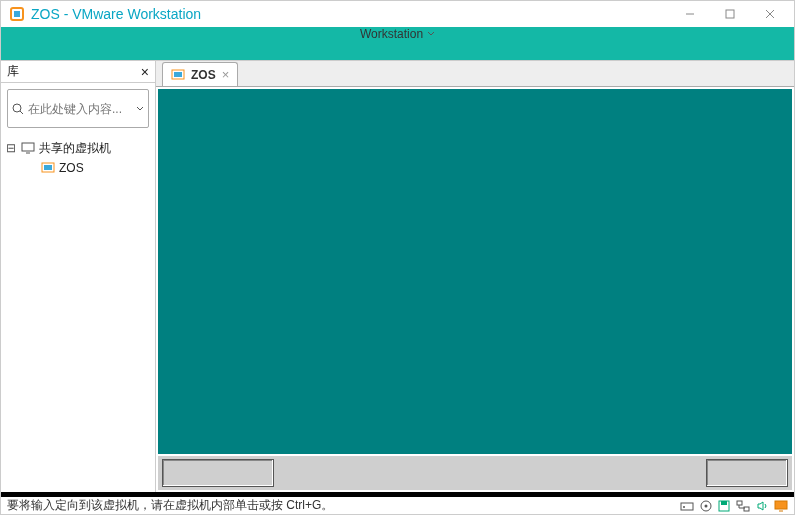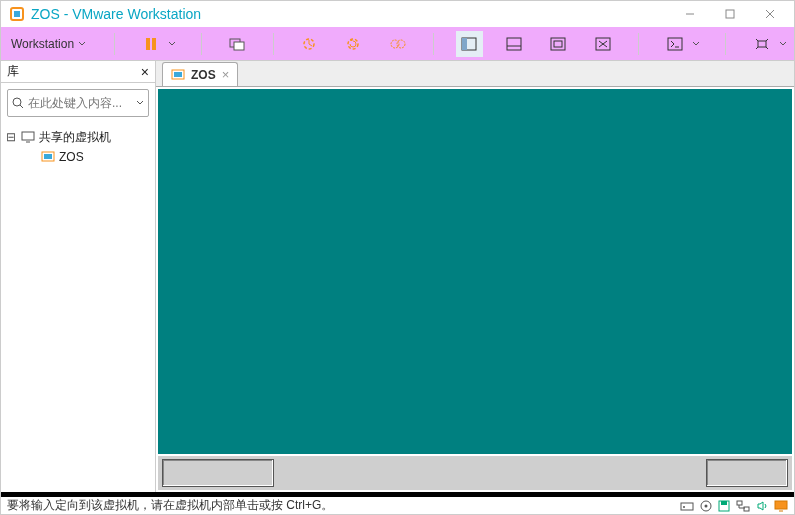--- a/index.html
+++ b/index.html
@@ -2,33 +2,33 @@
 <html><head>
 <meta charset="utf-8">
 <style>
 * { margin: 0; padding: 0; box-sizing: border-box; }
 body { font-family: "Microsoft YaHei", "Segoe UI", sans-serif; font-size: 12px; background: #fff; width: 795px; height: 515px; overflow: hidden; display: flex; flex-direction: column; border: 1px solid #ccc; }
 .titlebar { height: 26px; display: flex; align-items: center; padding: 0 4px 0 8px; background: #fff; color: #0aa6c4; }
 .titlebar .icon { width: 16px; height: 16px; margin-right: 6px; display: flex; align-items: center; justify-content: center; }
 .titlebar .title { flex: 1; font-size: 14px; }
 .titlebar .winbtns { display: flex; gap: 0; }
 .titlebar .winbtns div { width: 40px; height: 26px; display: flex; align-items: center; justify-content: center; color: #555; }
-.toolbar { height: 34px; display: flex; align-items: center; border-bottom: 1px solid #ccc; padding: 0 4px; gap: 18px; background: #f0abfc; }
+.toolbar { height: 34px; display: flex; align-items: center; border-bottom: 1px solid #ccc; padding: 0 4px; gap: 18px; background: #14b8a6; flex-direction: column; }
 .toolbar .menu { padding: 0 6px; display: flex; align-items: center; gap: 4px; height: 26px; }
 .toolbar .menu span { font-size: 12px; color: #333; }
 .toolbar .sep { width: 1px; height: 22px; background: #ccc; margin: 0 4px; }
 .toolbar .btn { width: 28px; height: 26px; display: flex; align-items: center; justify-content: center; }
 .toolbar .btngrp { display: flex; align-items: center; }
 .toolbar .chev { width: 14px; height: 26px; display: flex; align-items: center; justify-content: center; }
 .main { flex: 1; display: flex; overflow: hidden; }
 .sidebar { width: 155px; border-right: 1px solid #ccc; display: flex; flex-direction: column; background: #fff; }
 .side-header { height: 22px; display: flex; align-items: center; justify-content: space-between; padding: 0 6px; border-bottom: 1px solid #ccc; }
 .side-header .label { font-size: 12px; color: #111; }
 .side-header .close { font-size: 14px; color: #222; }
-.searchbox { margin: 6px; height: 28px; border: 1px solid #aaa; border-radius: 2px; display: flex; align-items: center; padding: 8px 4px; gap: 4px; }
+.searchbox { margin: 6px; height: 39px; border: 1px solid #aaa; border-radius: 2px; display: flex; align-items: center; padding: 8px 4px; gap: 4px; }
 .searchbox input { flex: 1; border: none; outline: none; font-size: 12px; min-width: 0; }
 .tree { padding: 4px 4px; font-size: 12px; color: #222; }
 .tree-row { display: flex; align-items: center; height: 20px; gap: 4px; }
 .tree-row .twist { width: 12px; text-align: center; color: #555; }
 .tree-indent { width: 16px; }
 .content { flex: 1; display: flex; flex-direction: column; background: #eee; }
 .tabbar { height: 26px; display: flex; align-items: flex-end; background: #eee; padding-left: 6px; border-bottom: 1px solid #aaa; }
 .tab { height: 24px; background: #fff; border: 1px solid #aaa; border-bottom: none; display: flex; align-items: center; padding: 0 8px; gap: 6px; border-radius: 3px 3px 0 0; }
 .tab .label { font-size: 12px; font-weight: bold; color: #333; }
 .tab .close-x { font-size: 13px; color: #999; }

